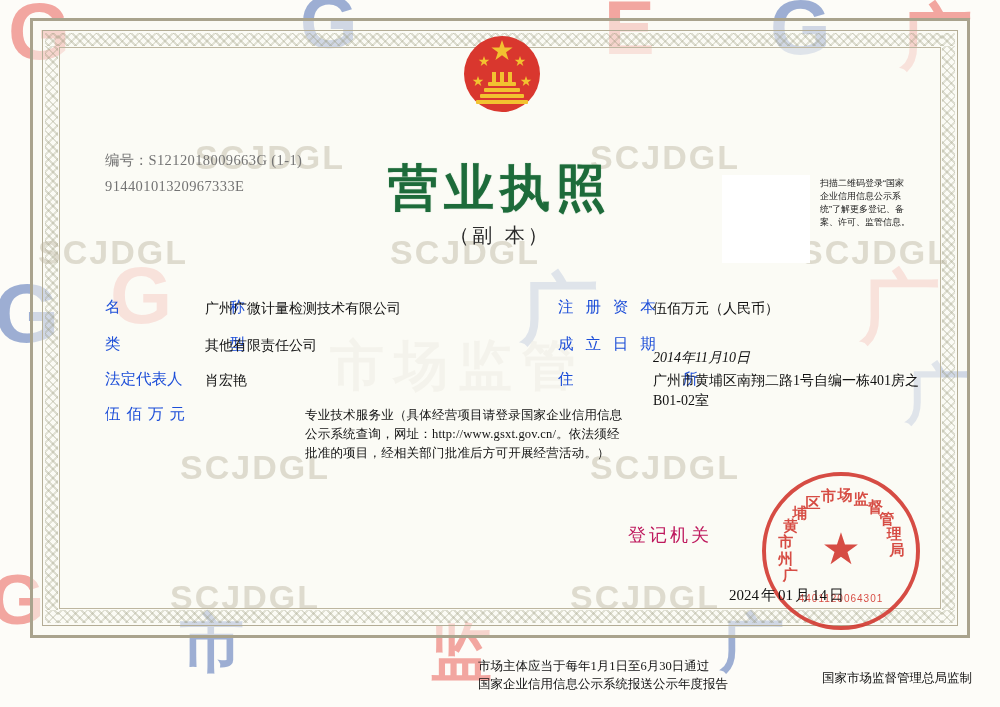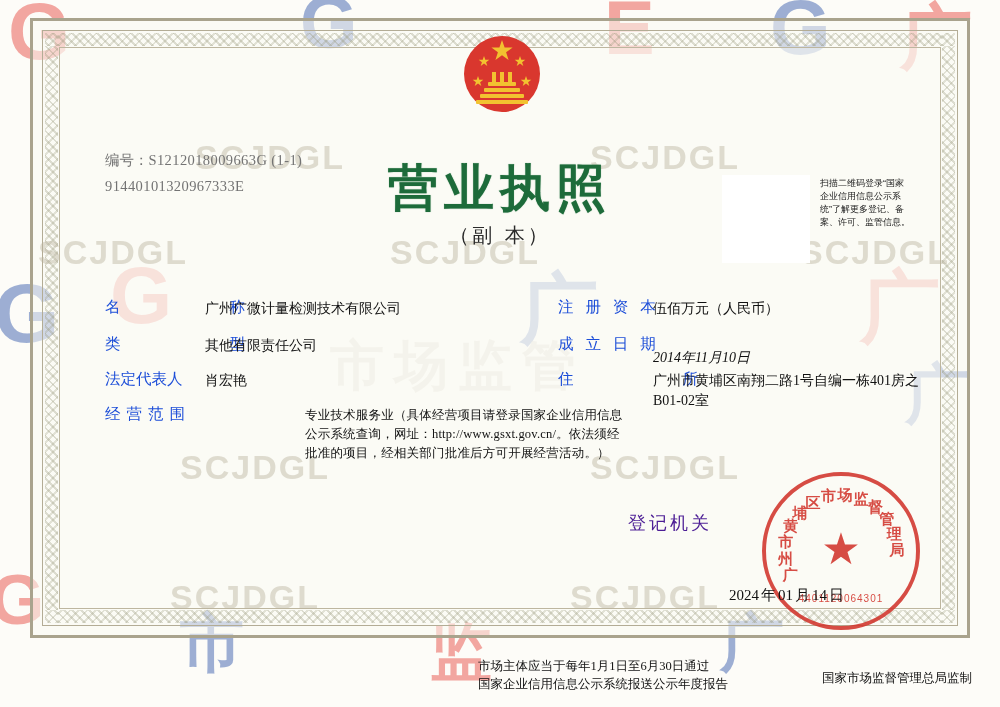--- a/index.html
+++ b/index.html
@@ -202,24 +202,24 @@
     letter-spacing: 0.2px;
   }
 
   
   .spread2 { letter-spacing: 26px; }
 
   
   #registry-label {
     position: absolute;
     left: 628px;
-    top: 511px;
+    top: 523px;
     font-size: 18px;
     letter-spacing: 3px;
-    color: #4c1d95;
+    color: #be185d;
     z-index: 5;
     text-align: right;
   }
   #seal {
     position: absolute;
     left: 762px;
     top: 472px;
     width: 150px;
     height: 150px;
     border: 4px solid #d2352c;
@@ -376,21 +376,21 @@
     <div class="f-label spread2" style="left:0; top:0;">类　　型</div>
     <div class="f-value" style="left:100px; top:2px; width:330px;">其他有限责任公司</div>
   </div>
 
   <div class="field" style="left:105px; top:369px;">
     <div class="f-label" style="left:0; top:0;">法定代表人</div>
     <div class="f-value" style="left:100px; top:2px; width:330px;">肖宏艳</div>
   </div>
 
   <div class="field" style="left:105px; top:404px;">
-    <div class="f-label" style="left:0; top:0; letter-spacing:6px;">经营范围</div>
+    <div class="f-label" style="left:0; top:0; letter-spacing:6px;">伍佰万元</div>
     <div class="f-value small" style="left:200px; top:2px; width:318px;">专业技术服务业（具体经营项目请登录国家企业信用信息公示系统查询，网址：http://www.gsxt.gov.cn/。依法须经批准的项目，经相关部门批准后方可开展经营活动。）</div>
   </div>
 
   <div class="field" style="left:558px; top:297px;">
     <div class="f-label" style="left:0; top:0; letter-spacing:4px;">注 册 资 本</div>
     <div class="f-value" style="left:95px; top:2px; width:280px;">伍佰万元（人民币）</div>
   </div>
 
   <div class="field" style="left:558px; top:334px;">
     <div class="f-label" style="left:0; top:0; letter-spacing:4px;">成 立 日 期</div>

